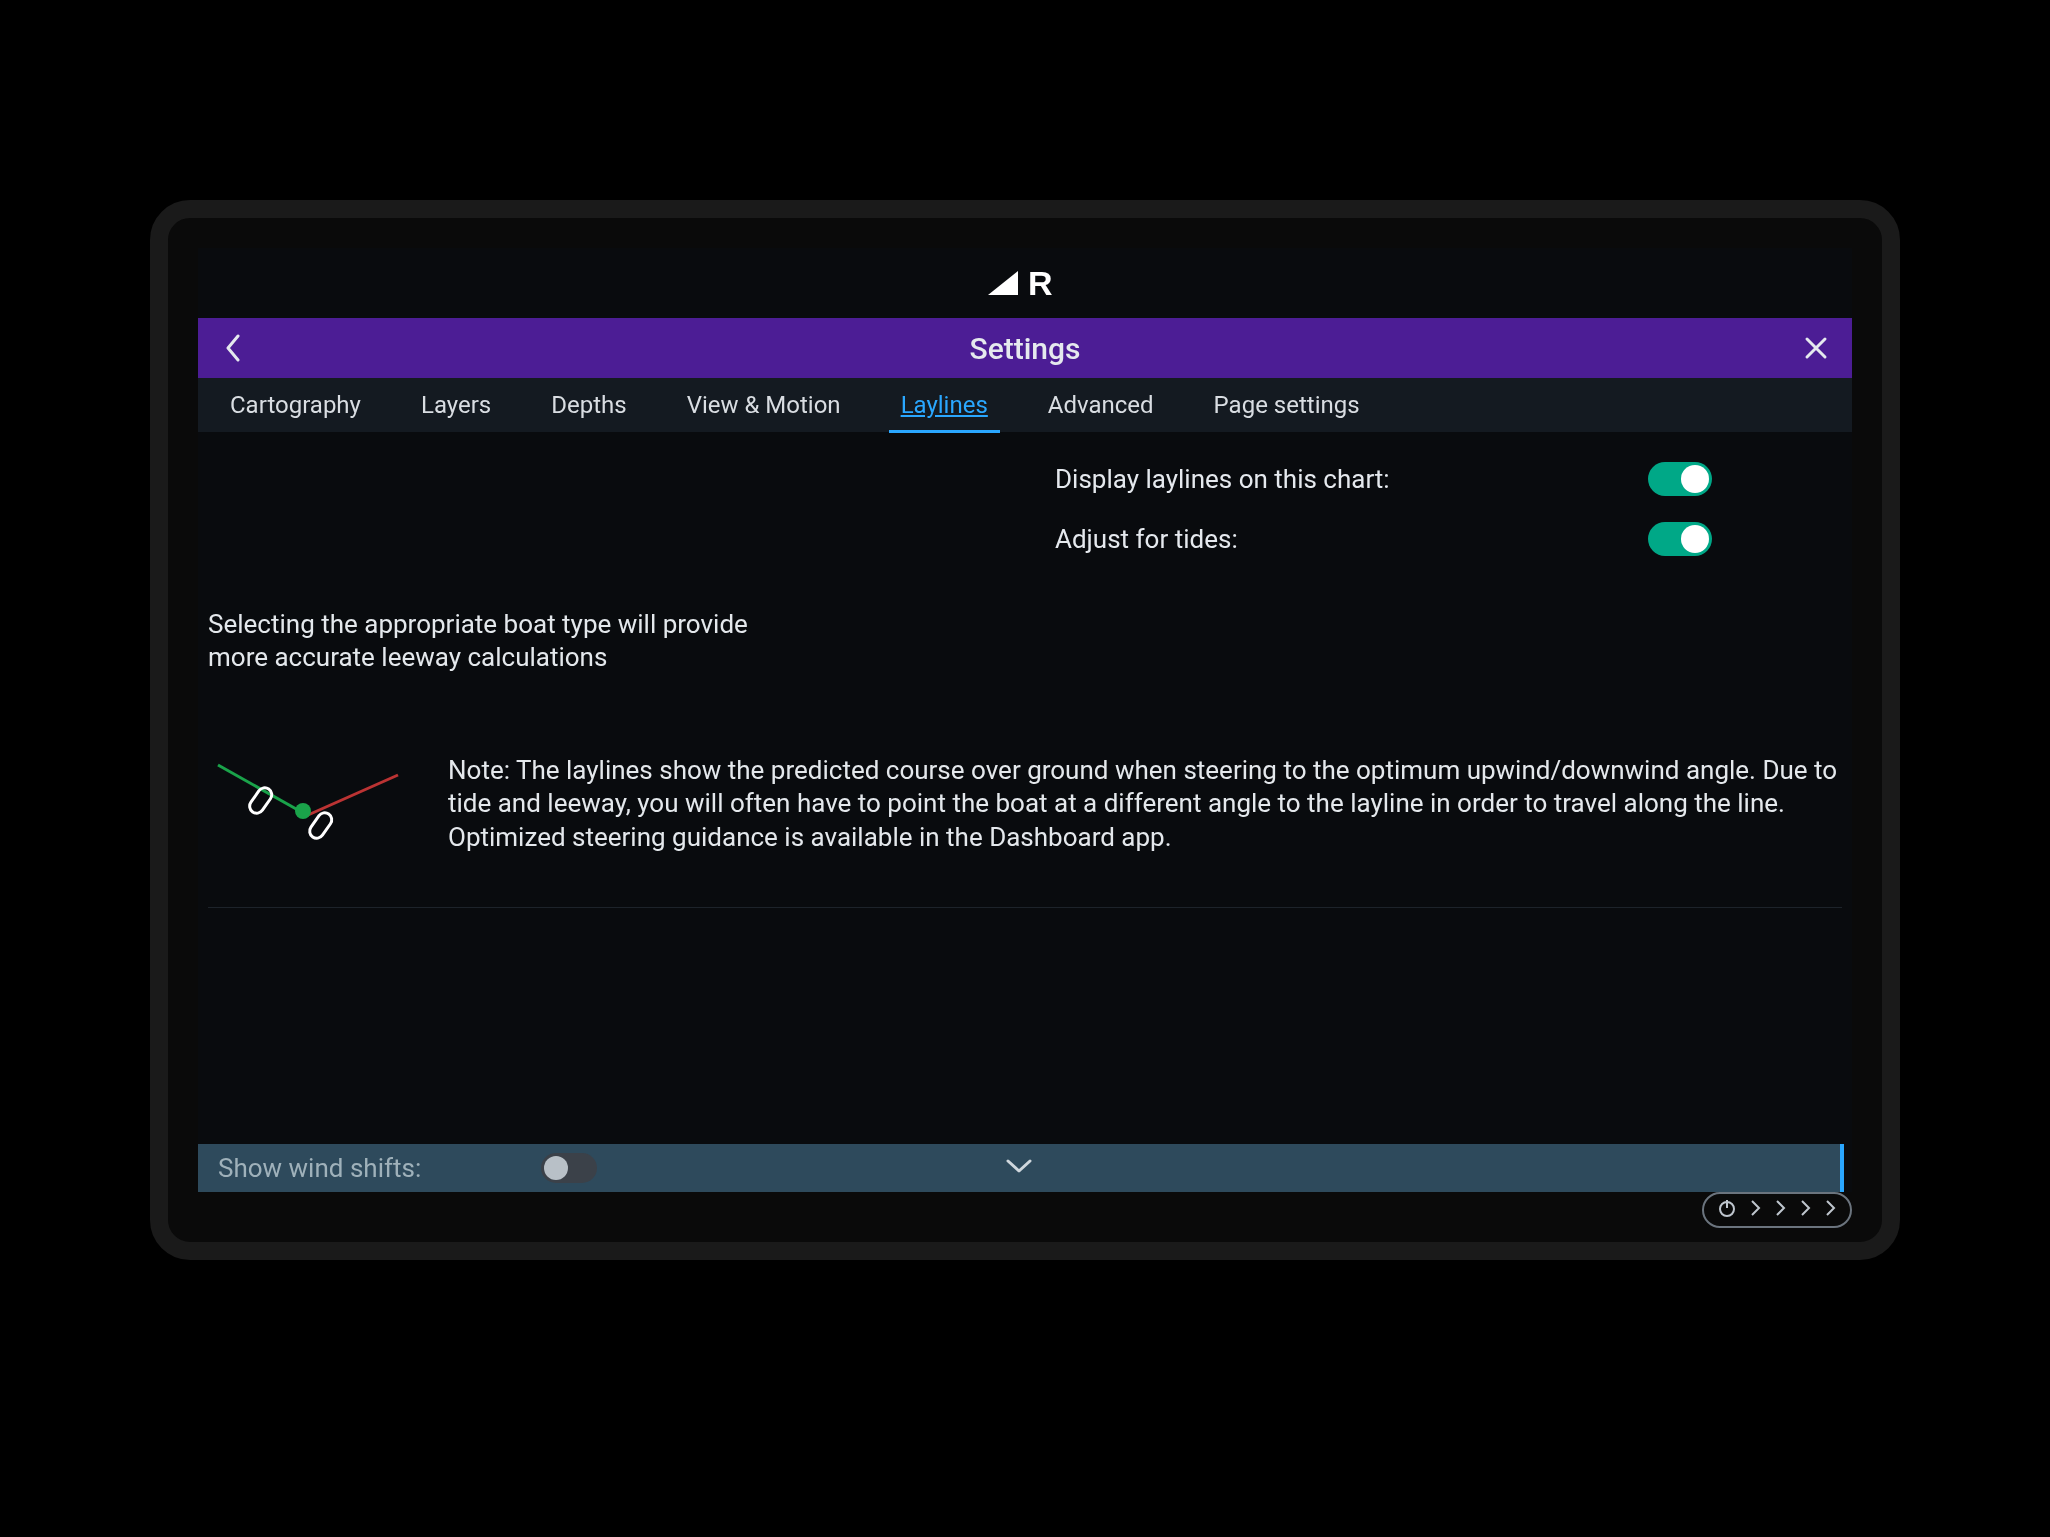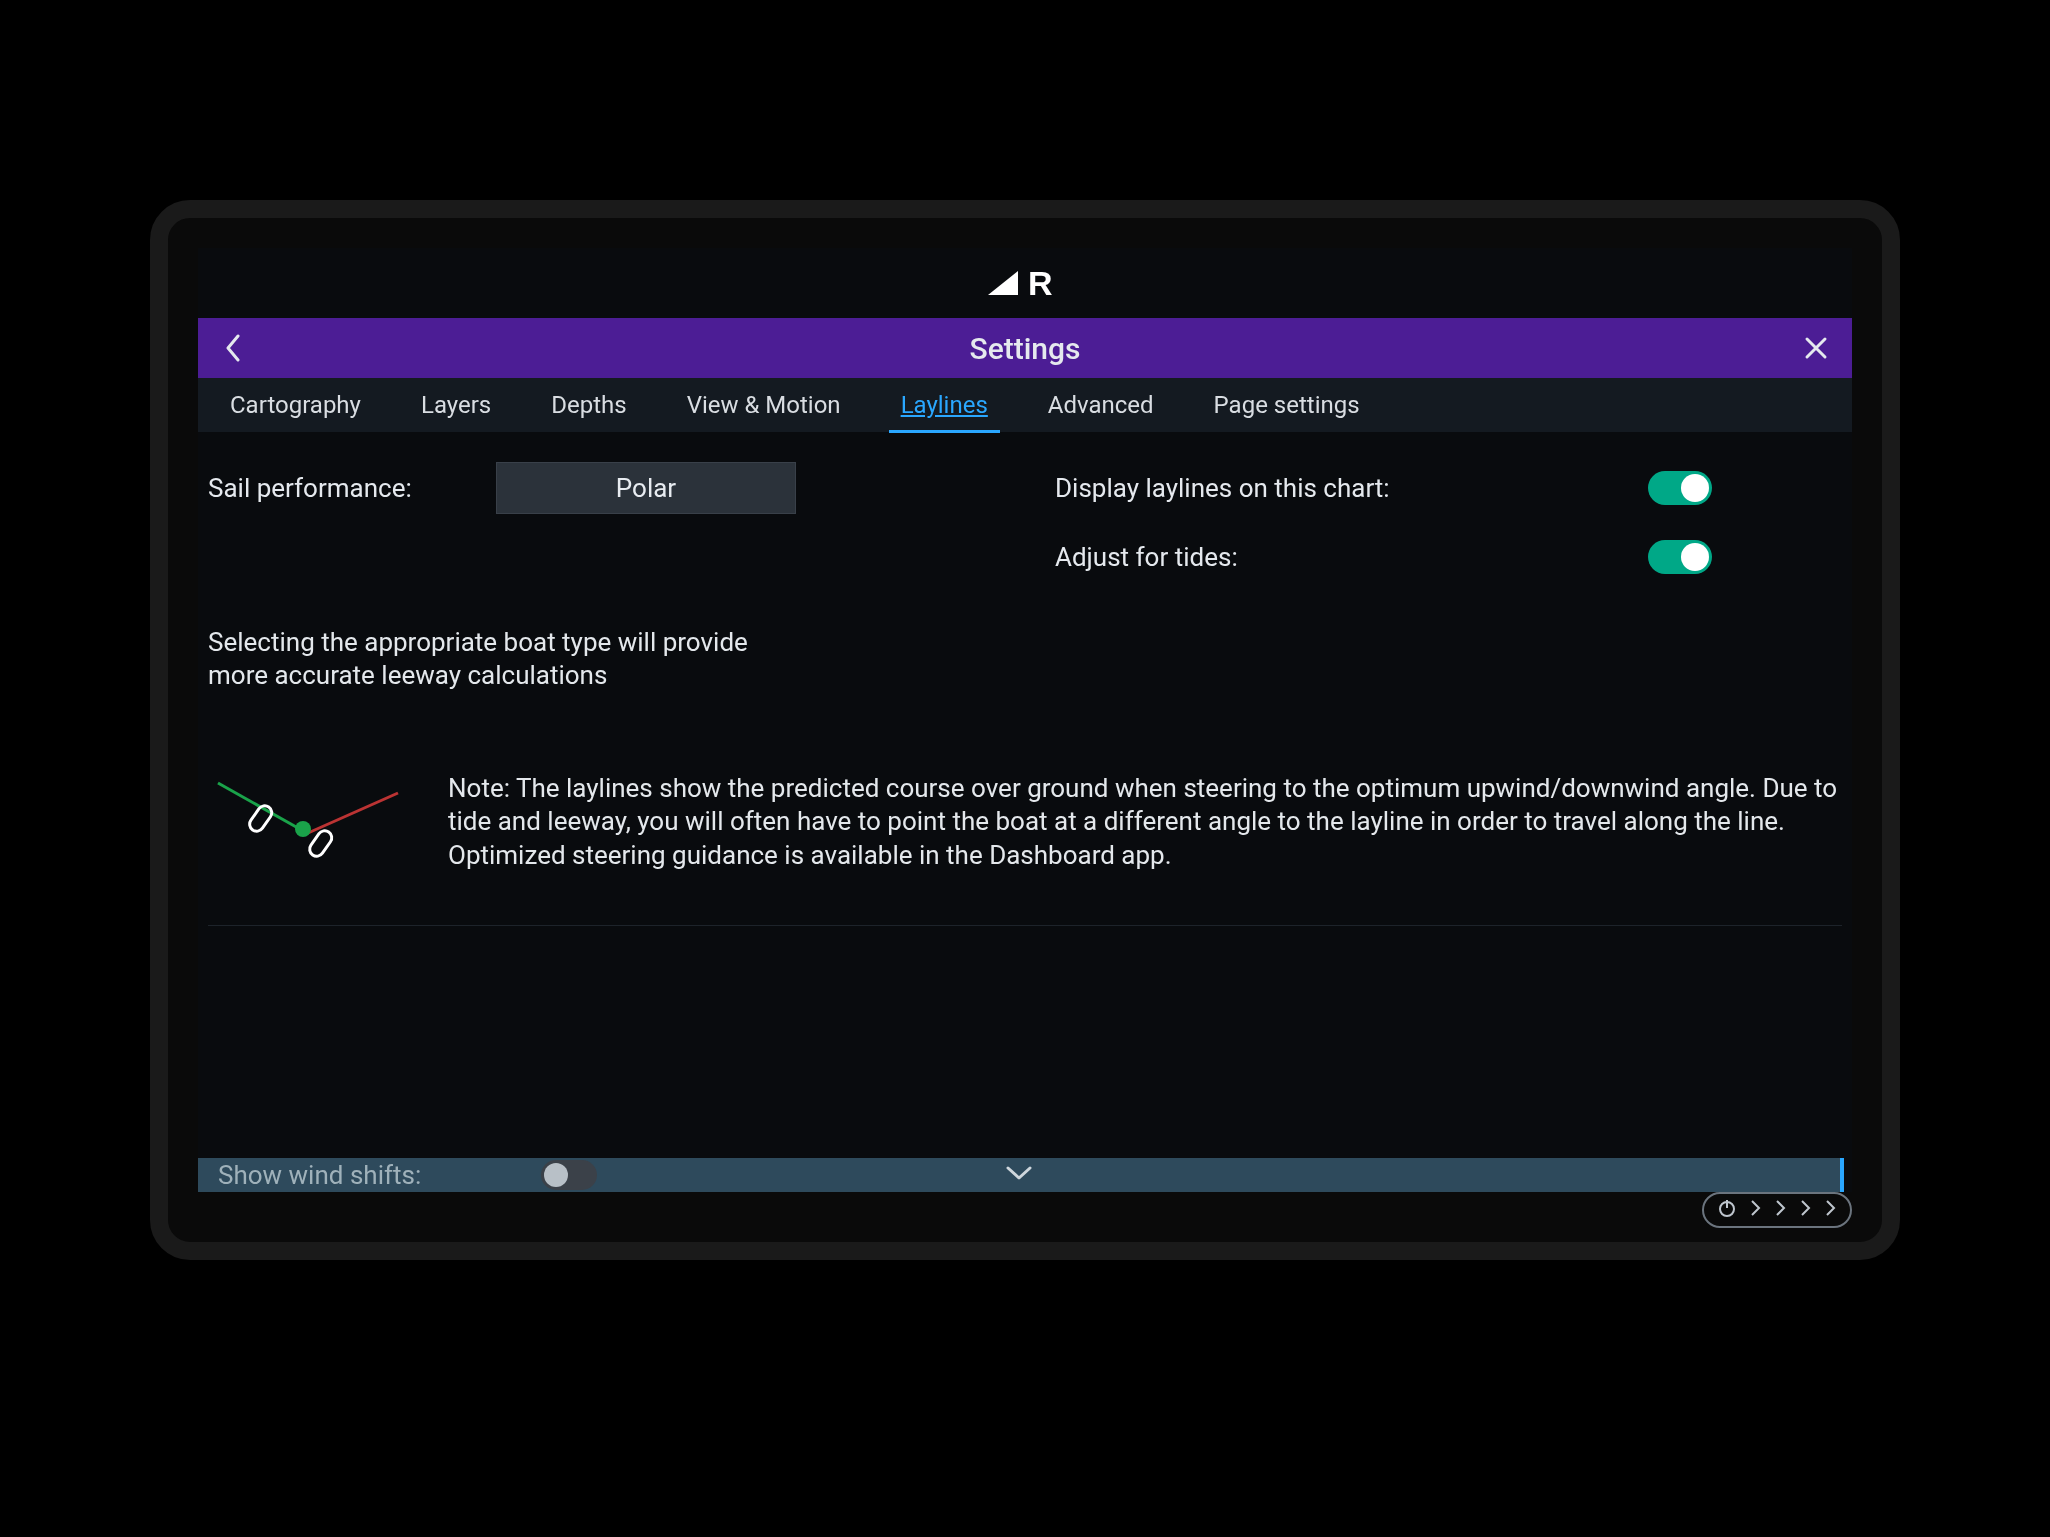--- a/index.html
+++ b/index.html
@@ -86,21 +86,21 @@
   .diagram-and-note {
     grid-column: 1 / span 2; display: flex; gap: 40px; align-items: flex-end; margin-top: 36px;
   }
   .diagram { width: 200px; height: 120px; flex: none; }
   .note { font-size: 26px; line-height: 1.3; color: #e4e8ec; }
   .divider {
     grid-column: 1 / span 2; height: 1px; background: #1d232a; margin-top: 26px;
   }
   .footerRow {
     position: absolute; left: 0; right: 8px; bottom: 0;
-    height: 34px; background: #2e4a5c;
+    height: 48px; background: #2e4a5c;
     border-right: 4px solid #2aa7ff;
     display: flex; align-items: center; padding: 0 20px;
   }
   .footerRow .fLabel { font-size: 26px; color: #9fb1ba; }
   .footerToggle {
     width: 56px; height: 30px; border-radius: 30px; background: #3b4149; margin-left: 120px; position: relative;
   }
   .footerToggle .knob {
     position: absolute; top: 3px; left: 3px; width: 24px; height: 24px; border-radius: 50%; background: #b8c0c7;
   }
@@ -161,26 +161,20 @@
           </div>
         <div class="tab">
             <span>Advanced</span>
           </div>
         <div class="tab">
             <span>Page settings</span>
           </div>
       </div>
 
       <div class="body">
-        <div class="row leftCol">
-          <div class="label">Sail performance:</div>
-          <div class="select">
-              <span>Polar</span>
-            </div>
-        </div>
         <div class="rightRow rightCol">
           <div class="label">Display laylines on this chart:</div>
           <div class="toggle">
               <div class="knob"></div>
             </div>
         </div>
 
         <div class="rightRow rightCol">
           <div class="label">Adjust for tides:</div>
           <div class="toggle">

